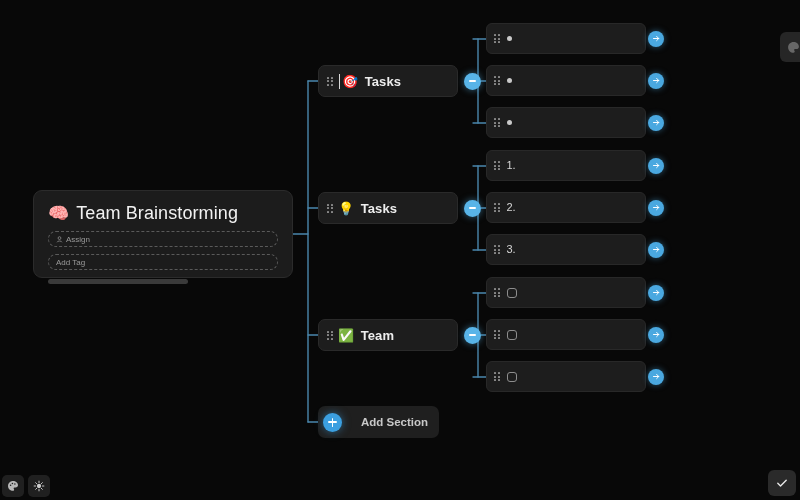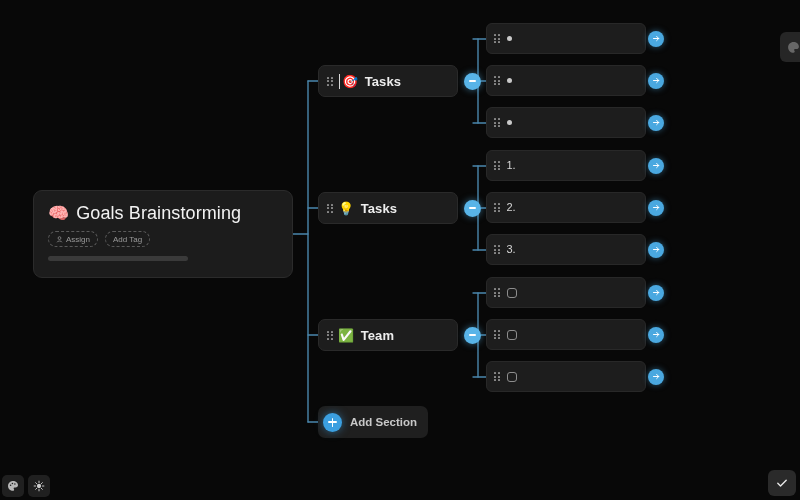--- a/index.html
+++ b/index.html
@@ -49,20 +49,21 @@
   }
   .root-title {
     color: #f2f2f2;
     font-size: 18px;
     letter-spacing: 0.1px;
   }
   .root-tags {
     display: flex;
     gap: 7px;
     margin-top: 7px;
+    flex-direction: column;
   }
   .tag-chip {
     display: inline-flex;
     align-items: center;
     gap: 3px;
     height: 14px;
     padding: 0 7px;
     border: 1px dashed #5a5a5a;
     border-radius: 8px;
     color: #9a9a9a;
@@ -210,21 +211,21 @@
   .add-section {
     position: absolute;
     left: 318px;
     top: 406px;
     height: 32px;
     padding: 0 11px 0 5px;
     background: #1f1f1f;
     border-radius: 7px;
     display: flex;
     align-items: center;
-    gap: 8px;
+    gap: 19px;
     box-sizing: border-box;
   }
   .add-circle {
     width: 19px;
     height: 19px;
     border-radius: 50%;
     background: #3b9fe0;
     box-shadow: 0 0 8px rgba(59,159,224,0.55);
     display: flex;
     align-items: center;
@@ -328,21 +329,21 @@
       <path d="M481 335 H486"></path>
       <path d="M473 293 H486"></path>
       <path d="M473 377 H486"></path>
       <path d="M478 293 V377"></path>
     </g>
   </svg>
 
   <div class="root-node">
     <div class="root-title-row">
       <span class="root-emoji">🧠</span>
-      <span class="root-title">Goals Brainstorming</span>
+      <span class="root-title">Team Brainstorming</span>
     </div>
     <div class="root-tags">
       <span class="tag-chip">
         <svg width="7" height="7" viewBox="0 0 10 10">
           <circle cx="5" cy="3" r="2" fill="none" stroke="#9a9a9a" stroke-width="1"></circle>
           <path d="M1.5 9 C1.5 6.5 8.5 6.5 8.5 9" fill="none" stroke="#9a9a9a" stroke-width="1"></path>
         </svg>
         <span>Assign</span>
       </span>
       <span class="tag-chip">

